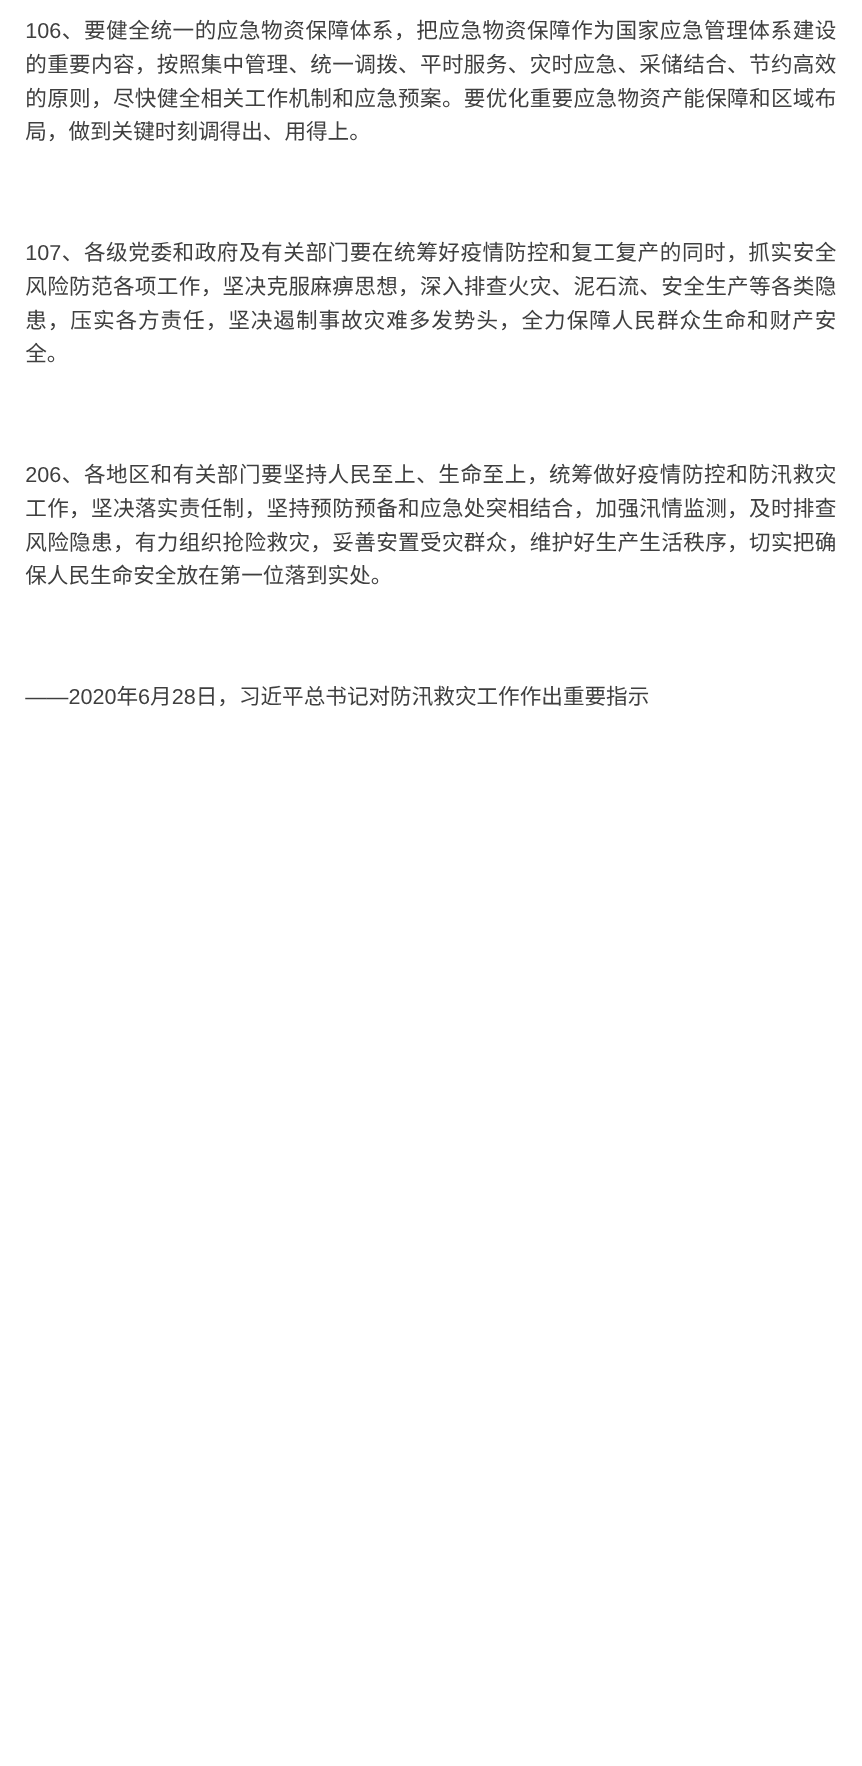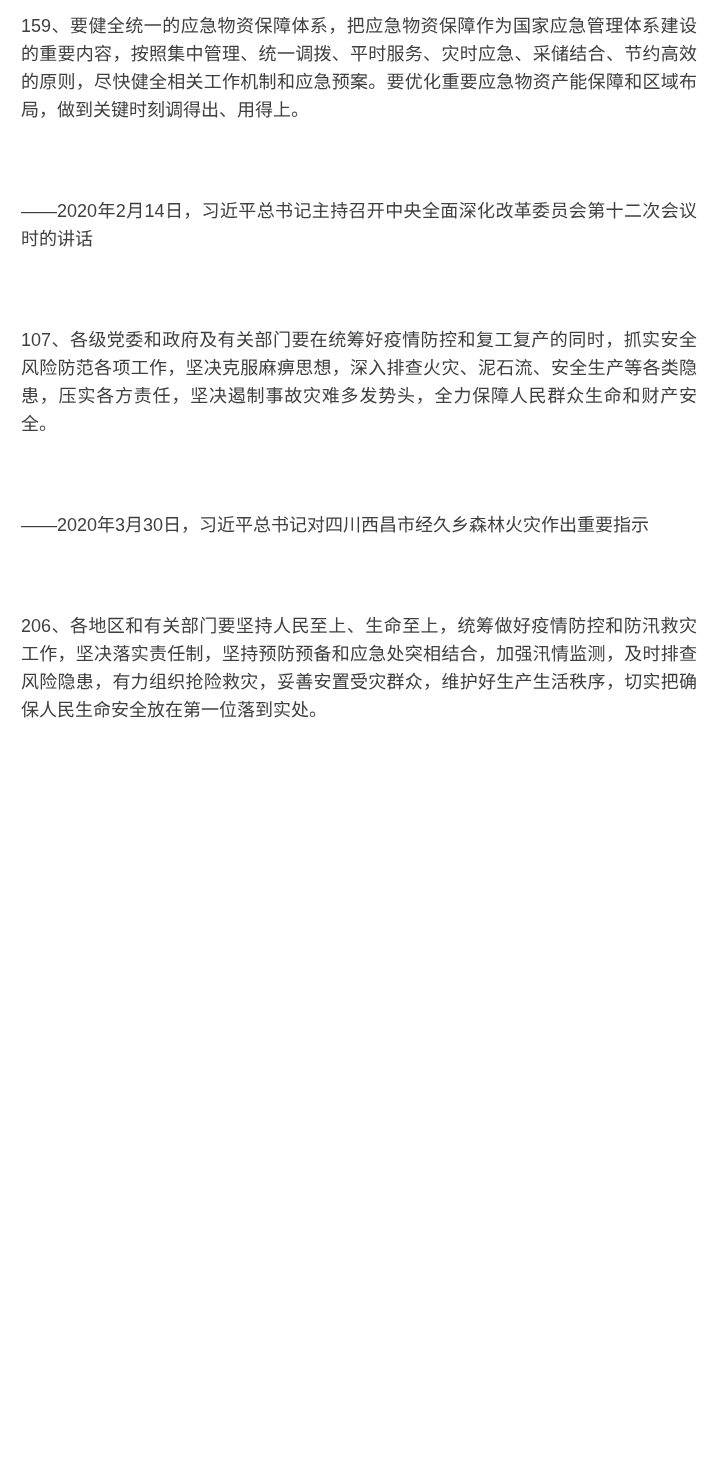--- a/index.html
+++ b/index.html
@@ -39,30 +39,29 @@
   .quote-block:first-child .quote-text {
     margin-top: 0;
   }
 </style>
 </head>
 <body>
 
 <main class="doc">
 
   <section class="quote-block">
-    <p class="quote-text">159、要健全统一的应急物资保障体系，把应急物资保障作为国家应急管理体系建设的重要内容，按照集中管理、统一调拨、平时服务、灾时应急、采储结合、节约高效的原则，尽快健全相关工作机制和应急预案。要优化重要应急物资产能保障和区域布局，做到关键时刻调得出、用得上。</p>
-    <p class="quote-attribution">——2020年2月14日，习近平总书记主持召开中央全面深化改革委员会第十二次会议时的讲话</p>
+    <p class="quote-text">106、要健全统一的应急物资保障体系，把应急物资保障作为国家应急管理体系建设的重要内容，按照集中管理、统一调拨、平时服务、灾时应急、采储结合、节约高效的原则，尽快健全相关工作机制和应急预案。要优化重要应急物资产能保障和区域布局，做到关键时刻调得出、用得上。</p>
   </section>
 
   <section class="quote-block">
     <p class="quote-text">107、各级党委和政府及有关部门要在统筹好疫情防控和复工复产的同时，抓实安全风险防范各项工作，坚决克服麻痹思想，深入排查火灾、泥石流、安全生产等各类隐患，压实各方责任，坚决遏制事故灾难多发势头，全力保障人民群众生命和财产安全。</p>
-    <p class="quote-attribution">——2020年3月30日，习近平总书记对四川西昌市经久乡森林火灾作出重要指示</p>
   </section>
 
 
   <section class="quote-block">
     <p class="quote-text">206、各地区和有关部门要坚持人民至上、生命至上，统筹做好疫情防控和防汛救灾工作，坚决落实责任制，坚持预防预备和应急处突相结合，加强汛情监测，及时排查风险隐患，有力组织抢险救灾，妥善安置受灾群众，维护好生产生活秩序，切实把确保人民生命安全放在第一位落到实处。</p>
+    <p class="quote-attribution">——2020年6月28日，习近平总书记对防汛救灾工作作出重要指示</p>
   </section>
 
   <section class="quote-block">
   </section>
 
 </main>
 
 </body></html>

